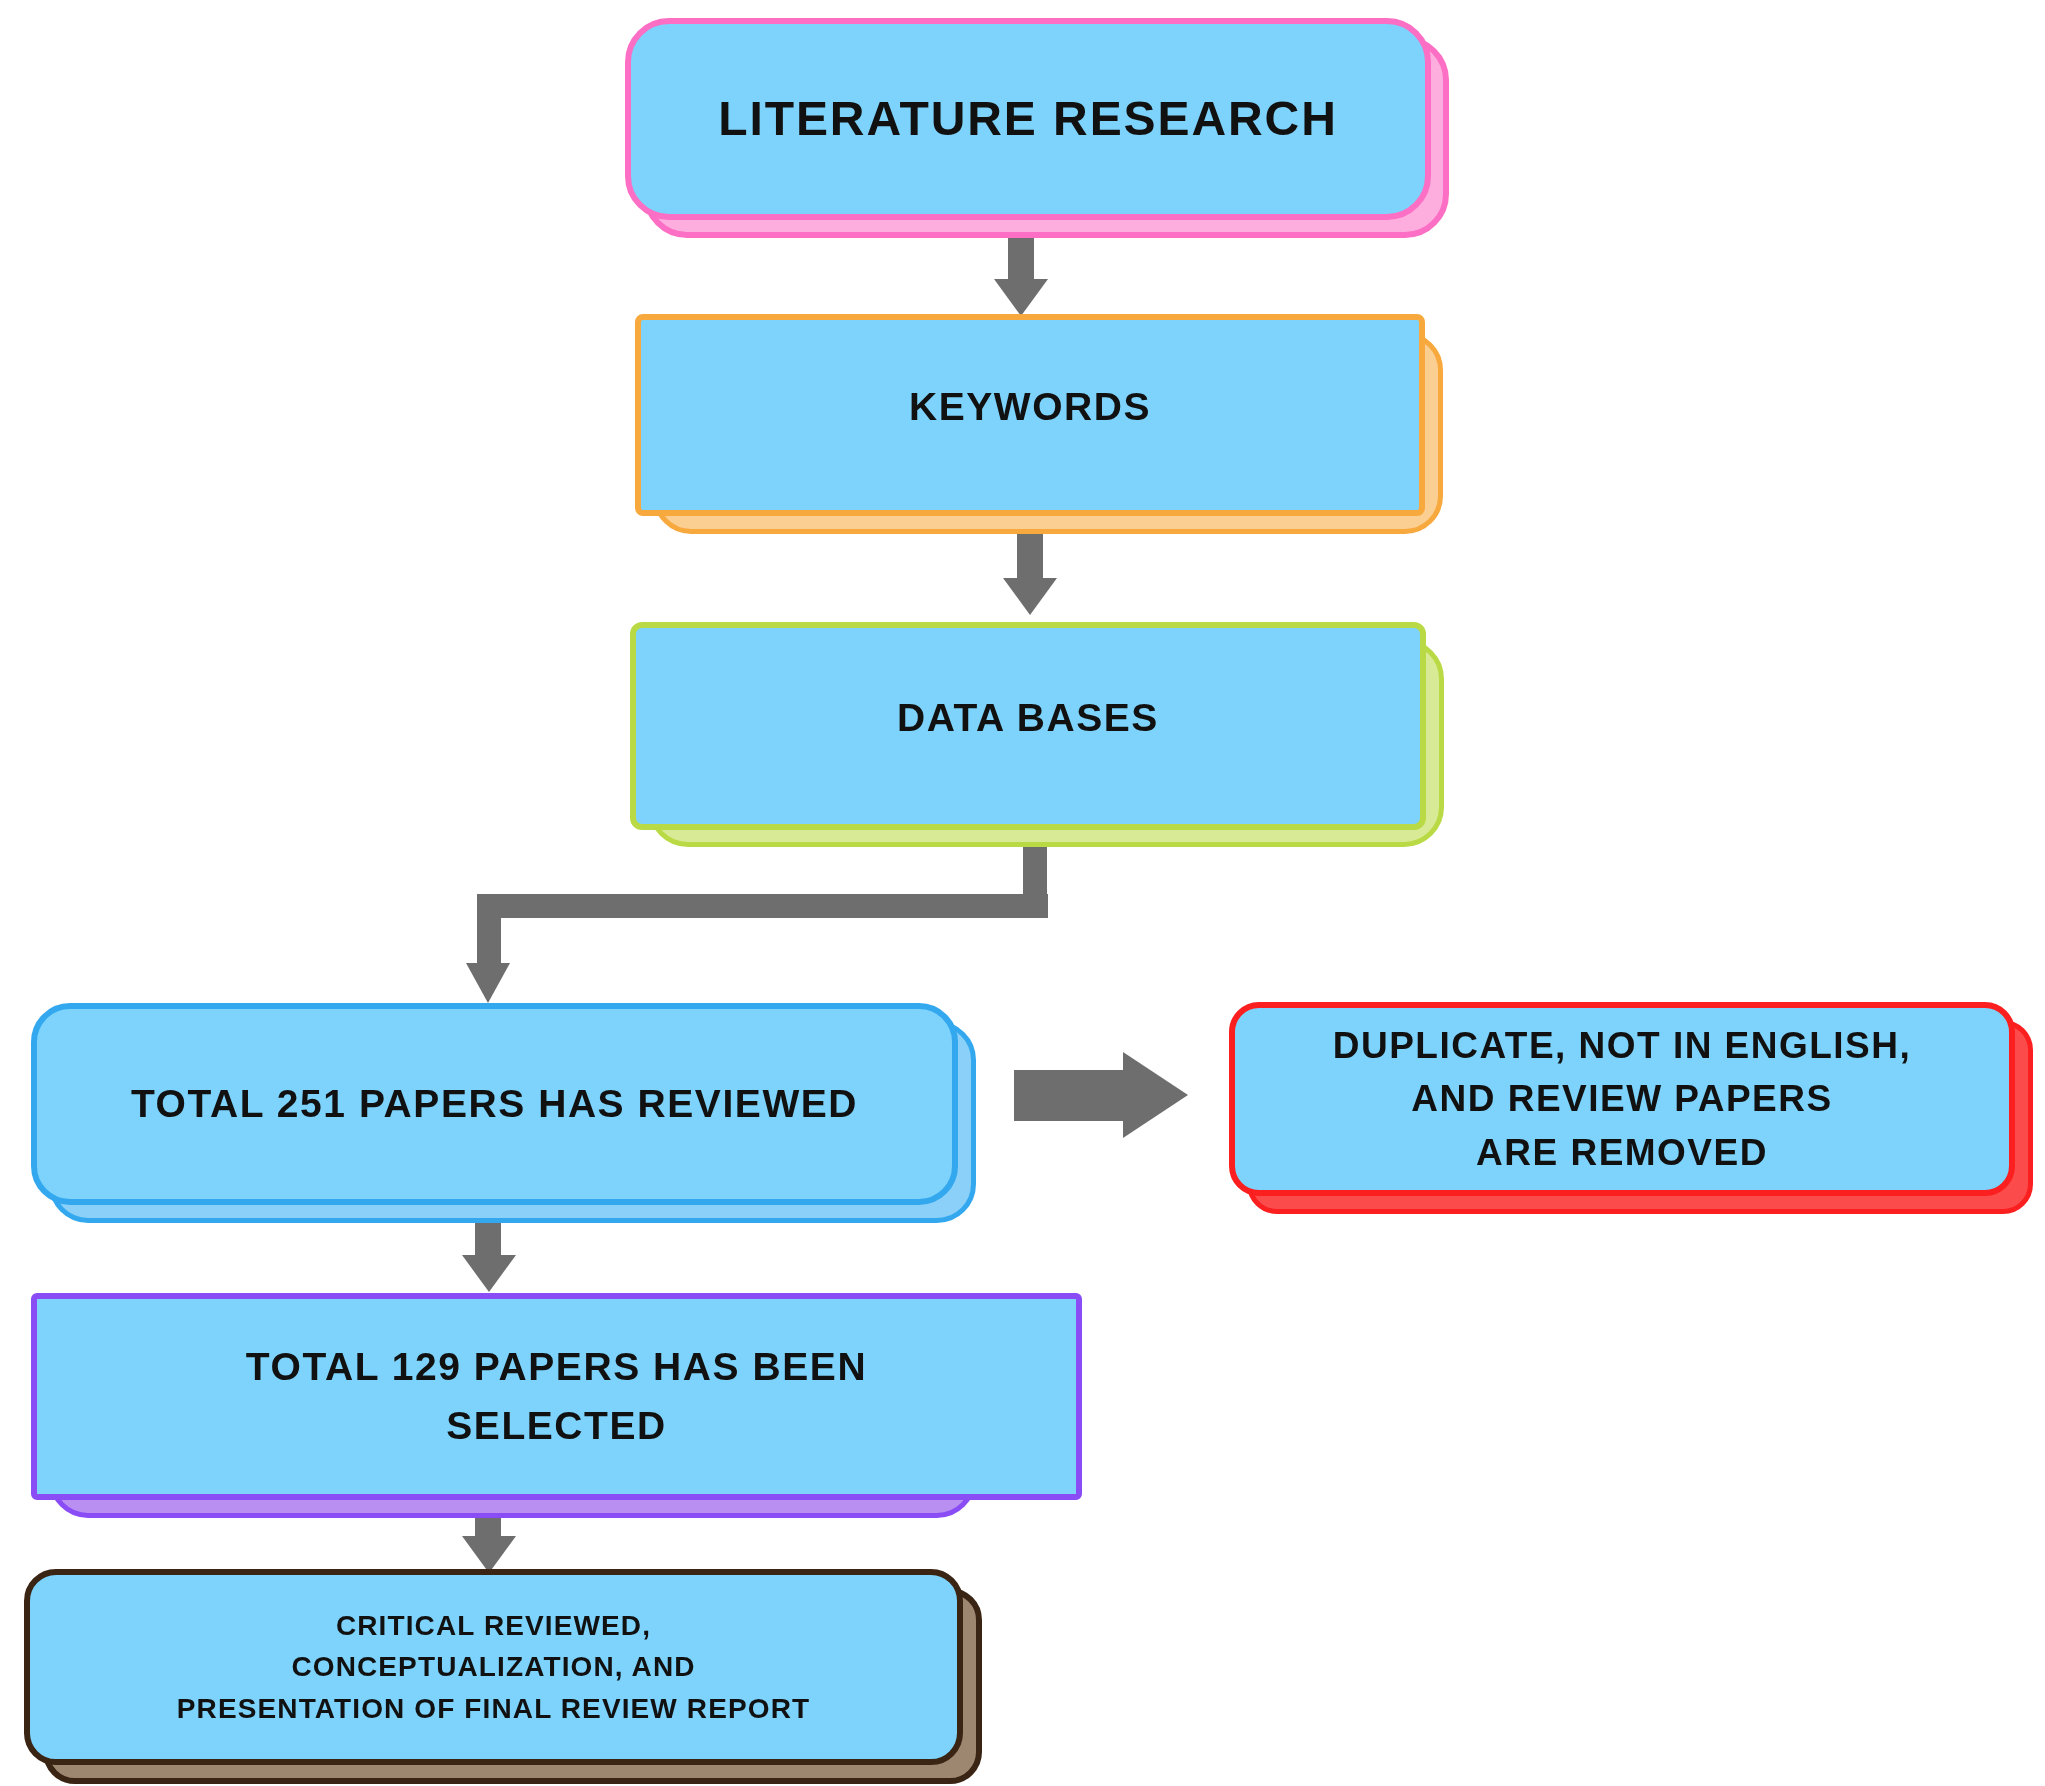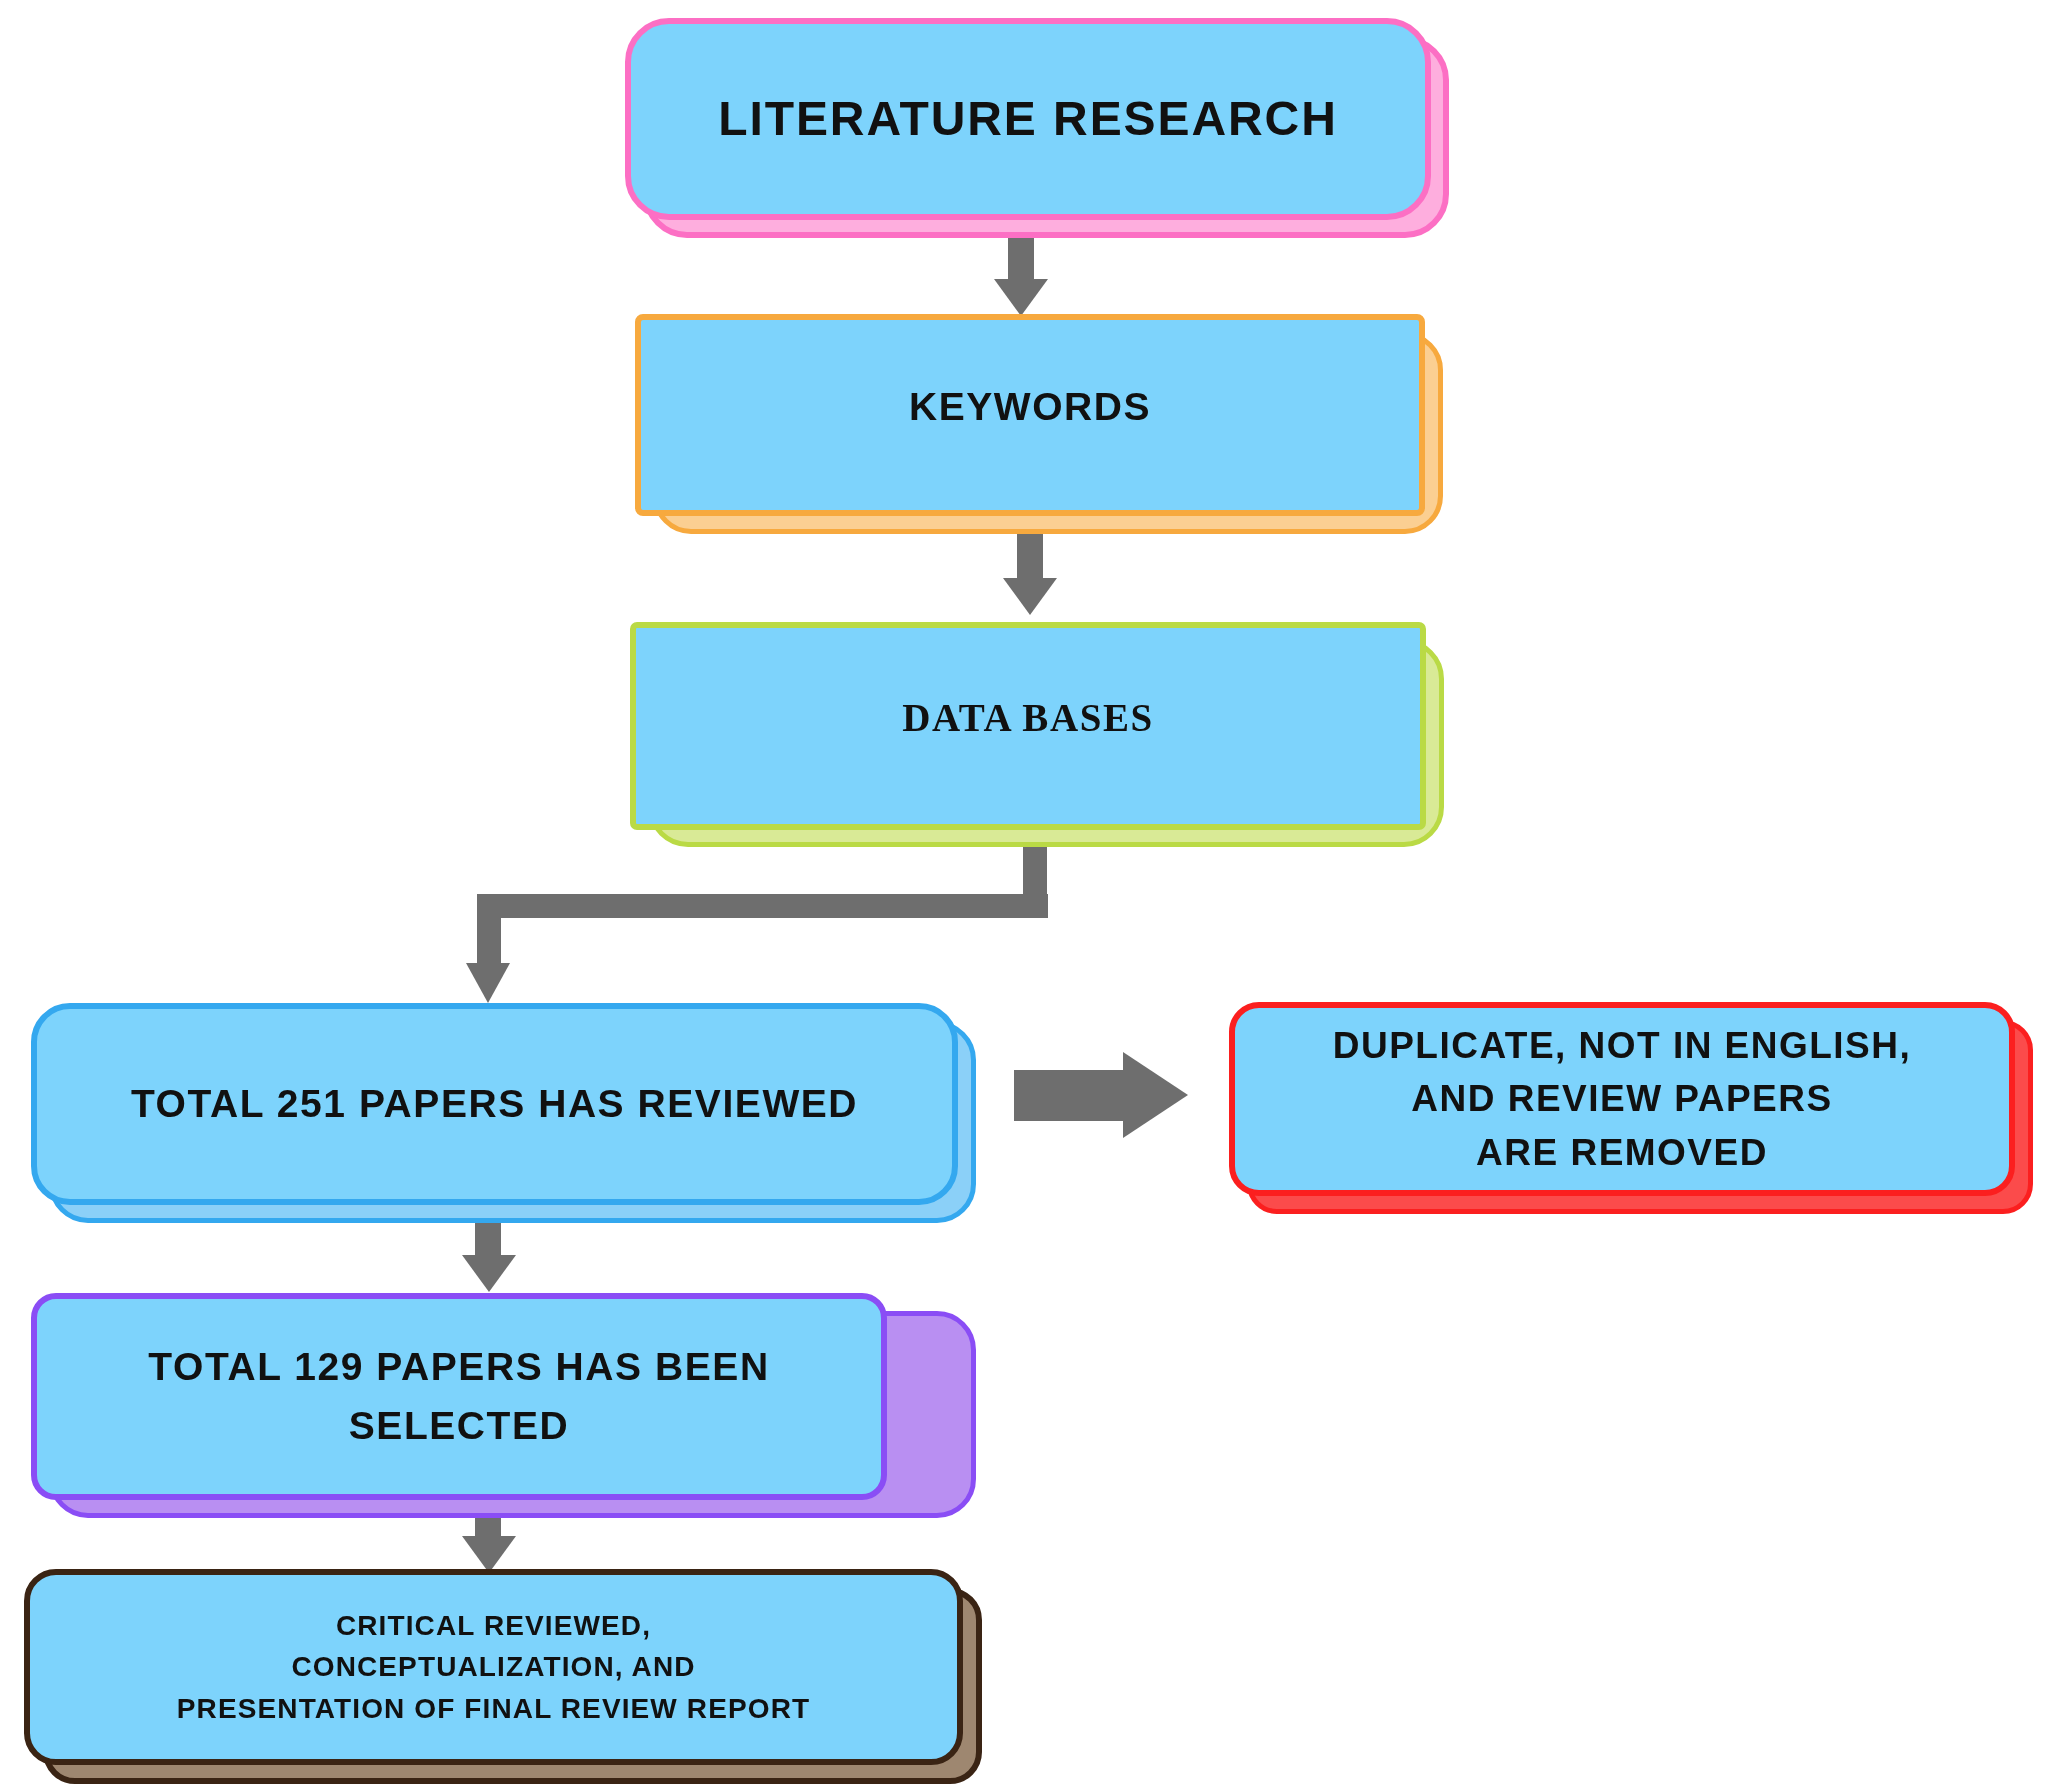--- a/index.html
+++ b/index.html
@@ -80,23 +80,22 @@
     border: 5.3px solid #f7a93e;
     border-radius: 38px;
   }
   #node-keywords .node-title { font-size: 39px; margin-bottom: 15.5px; }
   #node-keywords .node-body  { font-size: 33px; }
 
   
   #node-databases {
     left: 630px; top: 622px; width: 796px; height: 208px;
     border: 6px solid #bada45;
-    border-radius: 7px;
+    border-radius: 12px;
     padding: 8.3px 15.5px;
-    font-family: Liberation Serif, serif;
   }
   #shadow-databases {
     left: 648px; top: 639px; width: 796px; height: 208px;
     background: #d9ea96;
     border: 5.3px solid #bada45;
     border-radius: 40px;
   }
   #node-databases .node-title { font-size: 39px; margin-bottom: 15.5px; }
   #node-databases .node-body  { font-size: 33px; }
 
@@ -124,23 +123,23 @@
   #shadow-removed {
     left: 1247px; top: 1020px; width: 786px; height: 194px;
     background: #fb4b4b;
     border: 5.3px solid #fb1f1f;
     border-radius: 30px;
   }
   #node-removed .node-title { font-size: 37px; line-height: 1.45; }
 
   
   #node-total129 {
-    left: 31px; top: 1293px; width: 856px; height: 207px;
+    left: 31px; top: 1293px; width: 1051px; height: 207px;
     border: 6px solid #8a4df5;
-    border-radius: 25px;
+    border-radius: 6px;
   }
   #shadow-total129 {
     left: 49px; top: 1311px; width: 927px; height: 207px;
     background: #b98ff2;
     border: 5.3px solid #8a4df5;
     border-radius: 39px;
   }
   #node-total129 .node-title { font-size: 39px; line-height: 1.5; }
 
   

